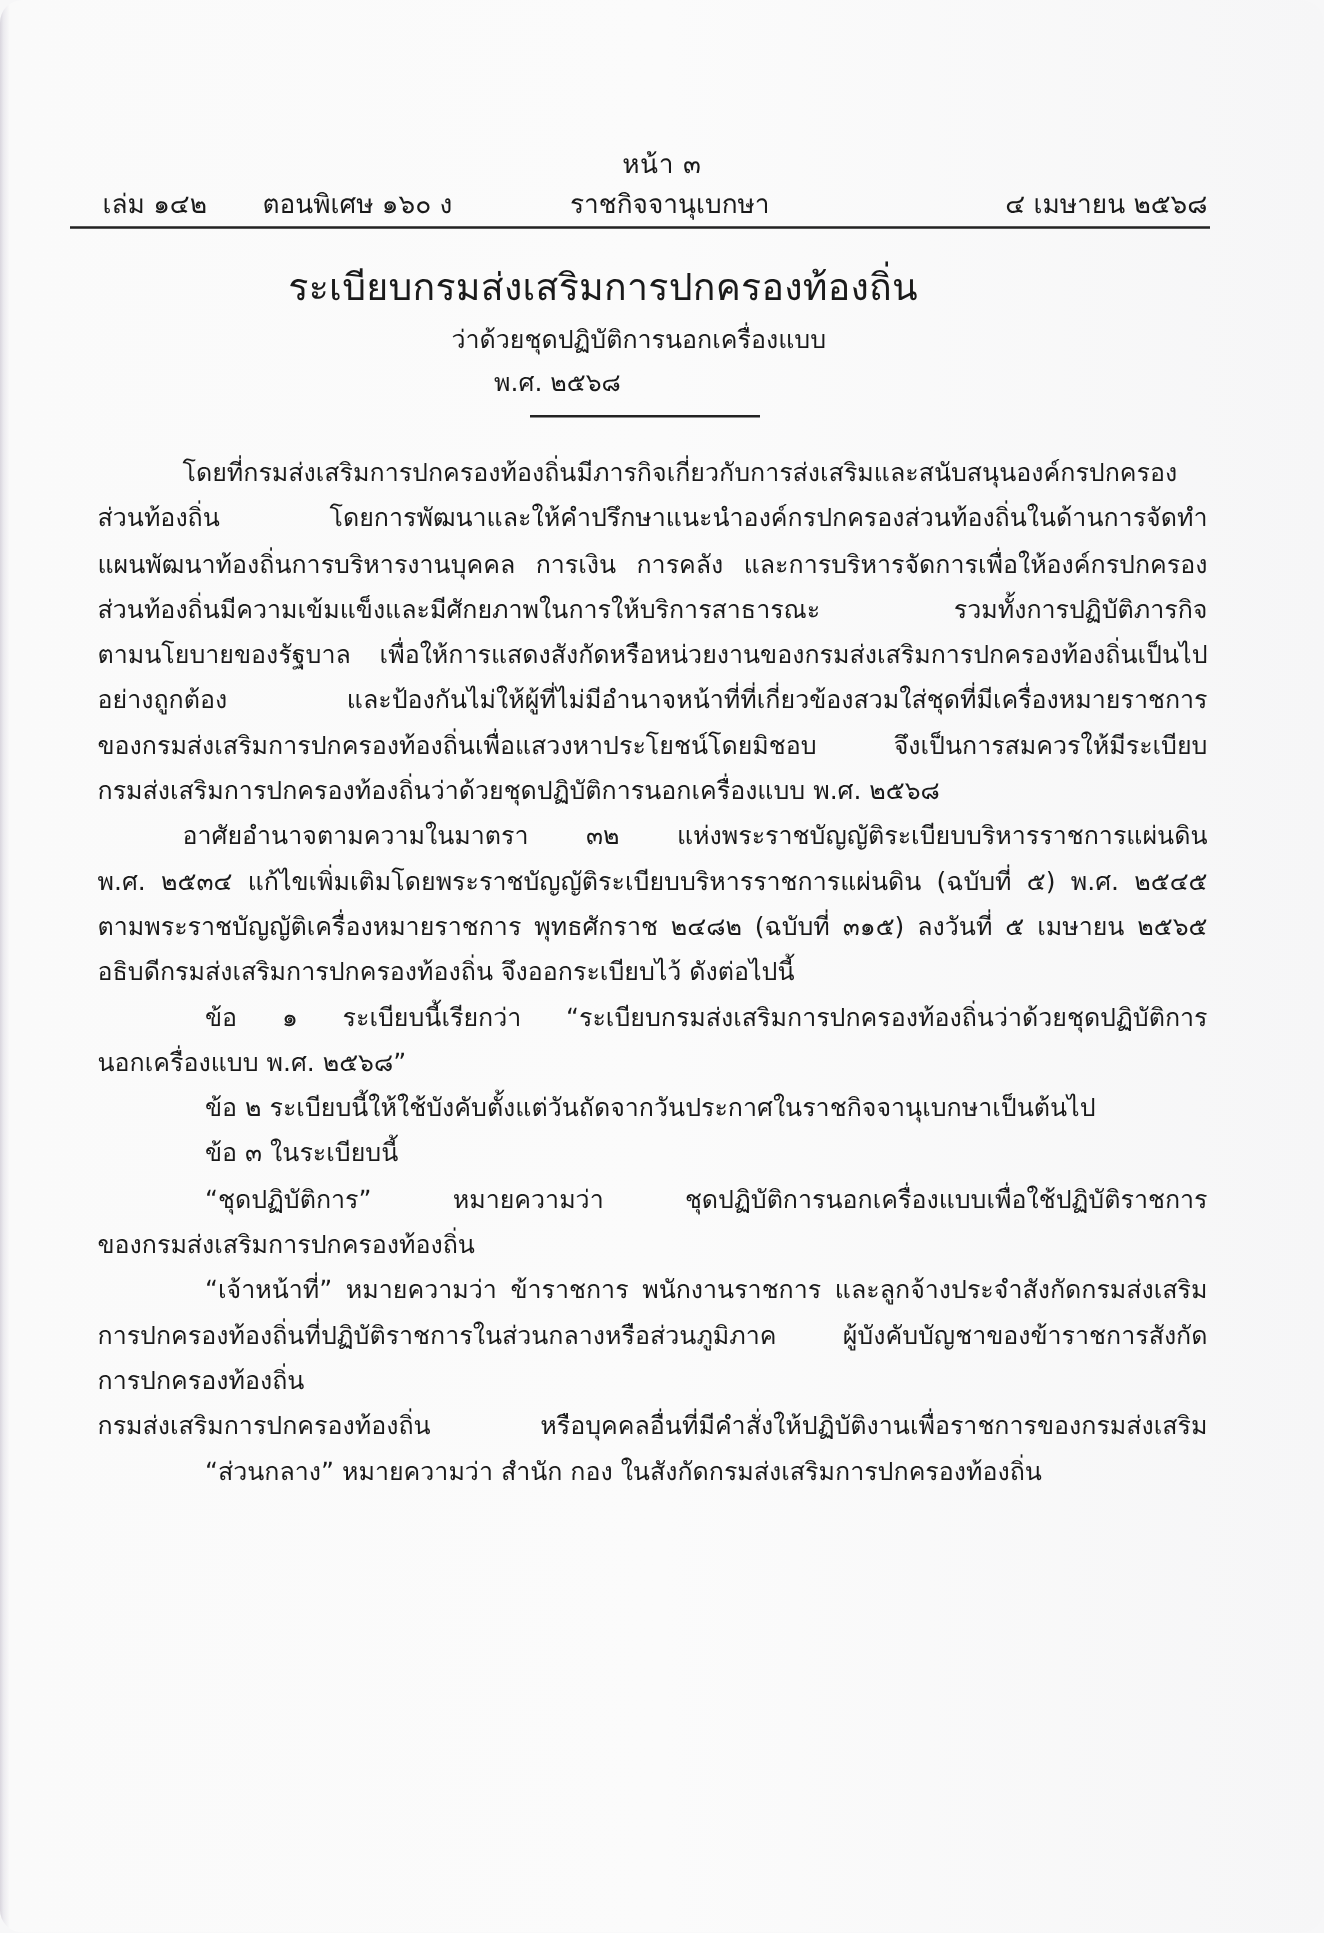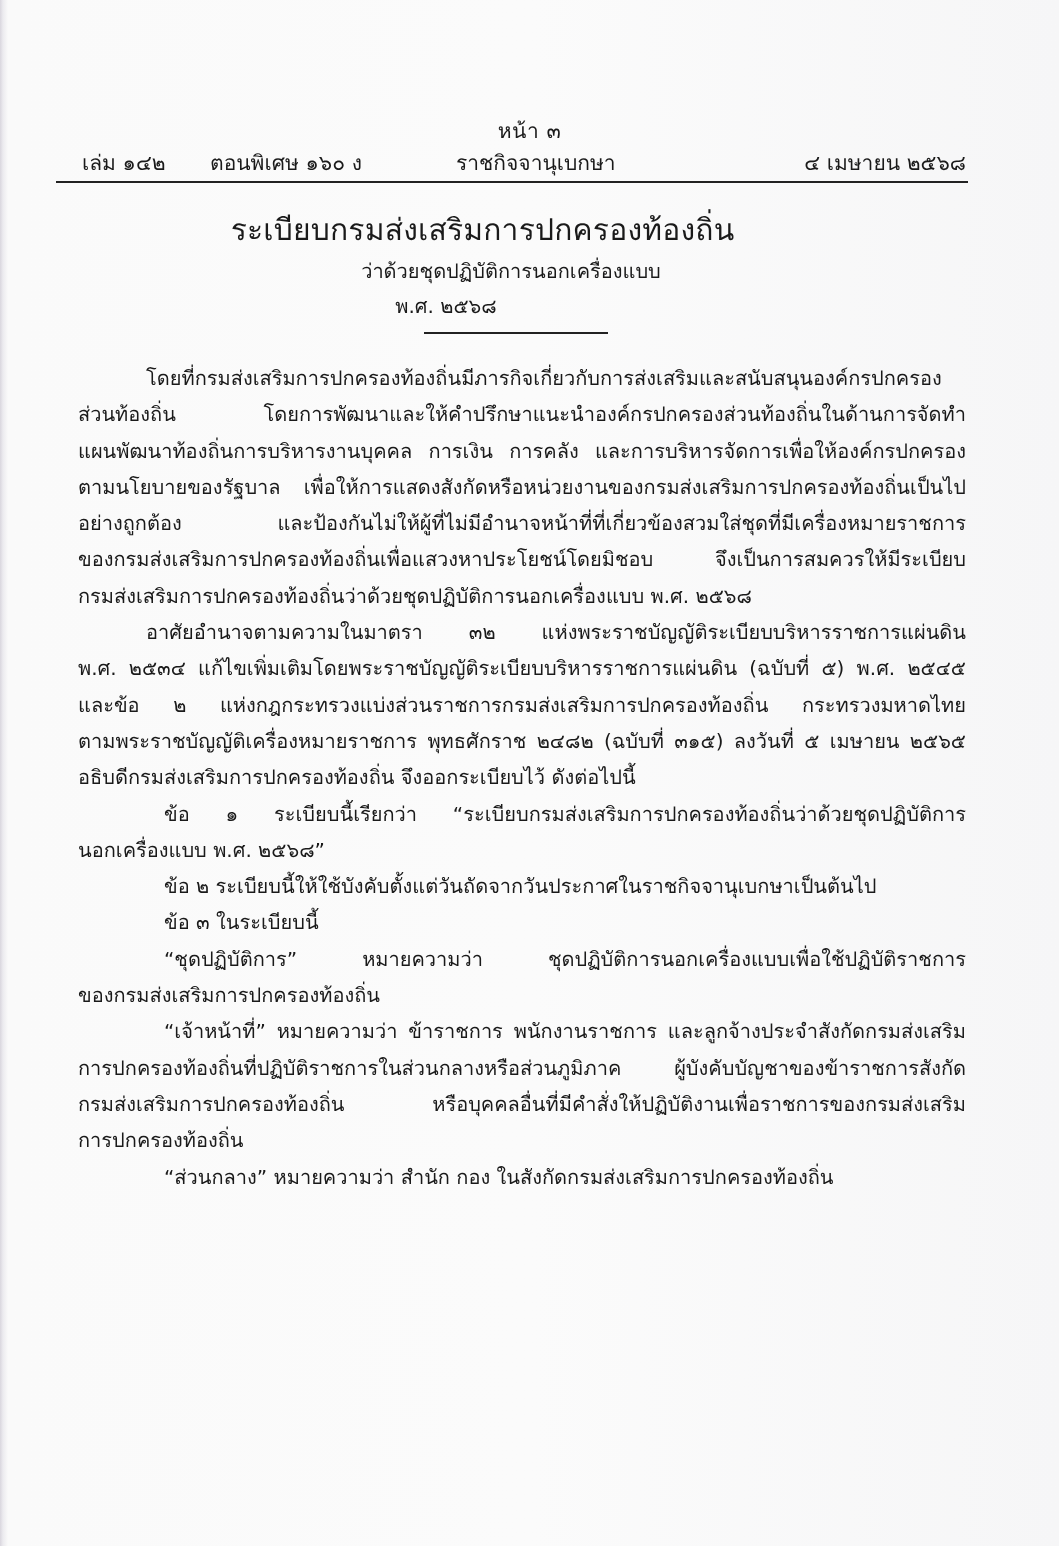--- a/index.html
+++ b/index.html
@@ -13,20 +13,21 @@
       overflow: hidden;
       position: relative;
       font-family: "DejaVu Sans", "Liberation Sans", sans-serif;
       color: #1a1a1a;
     }
     .page {
       position: absolute;
       left: 0; top: 0;
       width: 1059px; height: 1546px;
       background: linear-gradient(90deg, #d9d6de 0px, #ecebef 3px, #fafafa 8px, #fbfbfb 50%, #f6f6f7 100%);
+      border-radius: 18px;
     }
     .page-number {
       position: absolute;
       top: 114px;
       left: 0; width: 1059px;
       text-align: center;
       font-size: 21px;
       letter-spacing: 0.5px;
     }
     .gazette-header {
@@ -117,35 +118,35 @@
 
   <h1 class="title" style="margin:0;">ระเบียบกรมส่งเสริมการปกครองท้องถิ่น</h1>
   <div class="subtitle">ว่าด้วยชุดปฏิบัติการนอกเครื่องแบบ</div>
   <div class="year-line">พ.ศ. ๒๕๖๘</div>
   <div class="title-rule"></div>
 
   <div class="body" id="body-text">
     <div class="line indent1">โดยที่กรมส่งเสริมการปกครองท้องถิ่นมีภารกิจเกี่ยวกับการส่งเสริมและสนับสนุนองค์กรปกครอง</div>
     <div class="line">ส่วนท้องถิ่น โดยการพัฒนาและให้คำปรึกษาแนะนำองค์กรปกครองส่วนท้องถิ่นในด้านการจัดทำ</div>
     <div class="line">แผนพัฒนาท้องถิ่นการบริหารงานบุคคล การเงิน การคลัง และการบริหารจัดการเพื่อให้องค์กรปกครอง</div>
+    <div class="line">ส่วนท้องถิ่นมีความเข้มแข็งและมีศักยภาพในการให้บริการสาธารณะ รวมทั้งการปฏิบัติภารกิจ</div>
     <div class="line">ตามนโยบายของรัฐบาล เพื่อให้การแสดงสังกัดหรือหน่วยงานของกรมส่งเสริมการปกครองท้องถิ่นเป็นไป</div>
     <div class="line">อย่างถูกต้อง และป้องกันไม่ให้ผู้ที่ไม่มีอำนาจหน้าที่ที่เกี่ยวข้องสวมใส่ชุดที่มีเครื่องหมายราชการ</div>
     <div class="line">ของกรมส่งเสริมการปกครองท้องถิ่นเพื่อแสวงหาประโยชน์โดยมิชอบ จึงเป็นการสมควรให้มีระเบียบ</div>
     <div class="line last">กรมส่งเสริมการปกครองท้องถิ่นว่าด้วยชุดปฏิบัติการนอกเครื่องแบบ พ.ศ. ๒๕๖๘</div>
     <div class="line indent1">อาศัยอำนาจตามความในมาตรา ๓๒ แห่งพระราชบัญญัติระเบียบบริหารราชการแผ่นดิน</div>
     <div class="line">พ.ศ. ๒๕๓๔ แก้ไขเพิ่มเติมโดยพระราชบัญญัติระเบียบบริหารราชการแผ่นดิน (ฉบับที่ ๕) พ.ศ. ๒๕๔๕</div>
-    <div class="line">และข้อ ๒ แห่งกฎกระทรวงแบ่งส่วนราชการกรมส่งเสริมการปกครองท้องถิ่น กระทรวงมหาดไทย</div>
     <div class="line">ตามพระราชบัญญัติเครื่องหมายราชการ พุทธศักราช ๒๔๘๒ (ฉบับที่ ๓๑๕) ลงวันที่ ๕ เมษายน ๒๕๖๕</div>
     <div class="line last">อธิบดีกรมส่งเสริมการปกครองท้องถิ่น จึงออกระเบียบไว้ ดังต่อไปนี้</div>
     <div class="line indent2">ข้อ ๑ ระเบียบนี้เรียกว่า “ระเบียบกรมส่งเสริมการปกครองท้องถิ่นว่าด้วยชุดปฏิบัติการ</div>
     <div class="line last">นอกเครื่องแบบ พ.ศ. ๒๕๖๘”</div>
     <div class="line indent2 last">ข้อ ๒ ระเบียบนี้ให้ใช้บังคับตั้งแต่วันถัดจากวันประกาศในราชกิจจานุเบกษาเป็นต้นไป</div>
     <div class="line indent2 last">ข้อ ๓ ในระเบียบนี้</div>
     <div class="line indent2">“ชุดปฏิบัติการ” หมายความว่า ชุดปฏิบัติการนอกเครื่องแบบเพื่อใช้ปฏิบัติราชการ</div>
     <div class="line last">ของกรมส่งเสริมการปกครองท้องถิ่น</div>
     <div class="line indent2">“เจ้าหน้าที่” หมายความว่า ข้าราชการ พนักงานราชการ และลูกจ้างประจำสังกัดกรมส่งเสริม</div>
     <div class="line">การปกครองท้องถิ่นที่ปฏิบัติราชการในส่วนกลางหรือส่วนภูมิภาค ผู้บังคับบัญชาของข้าราชการสังกัด</div>
+    <div class="line last">การปกครองท้องถิ่น</div>
     <div class="line">กรมส่งเสริมการปกครองท้องถิ่น หรือบุคคลอื่นที่มีคำสั่งให้ปฏิบัติงานเพื่อราชการของกรมส่งเสริม</div>
-    <div class="line last">การปกครองท้องถิ่น</div>
     <div class="line indent2 last">“ส่วนกลาง” หมายความว่า สำนัก กอง ในสังกัดกรมส่งเสริมการปกครองท้องถิ่น</div>
   </div>
 
 </div>
 
 </body></html>

